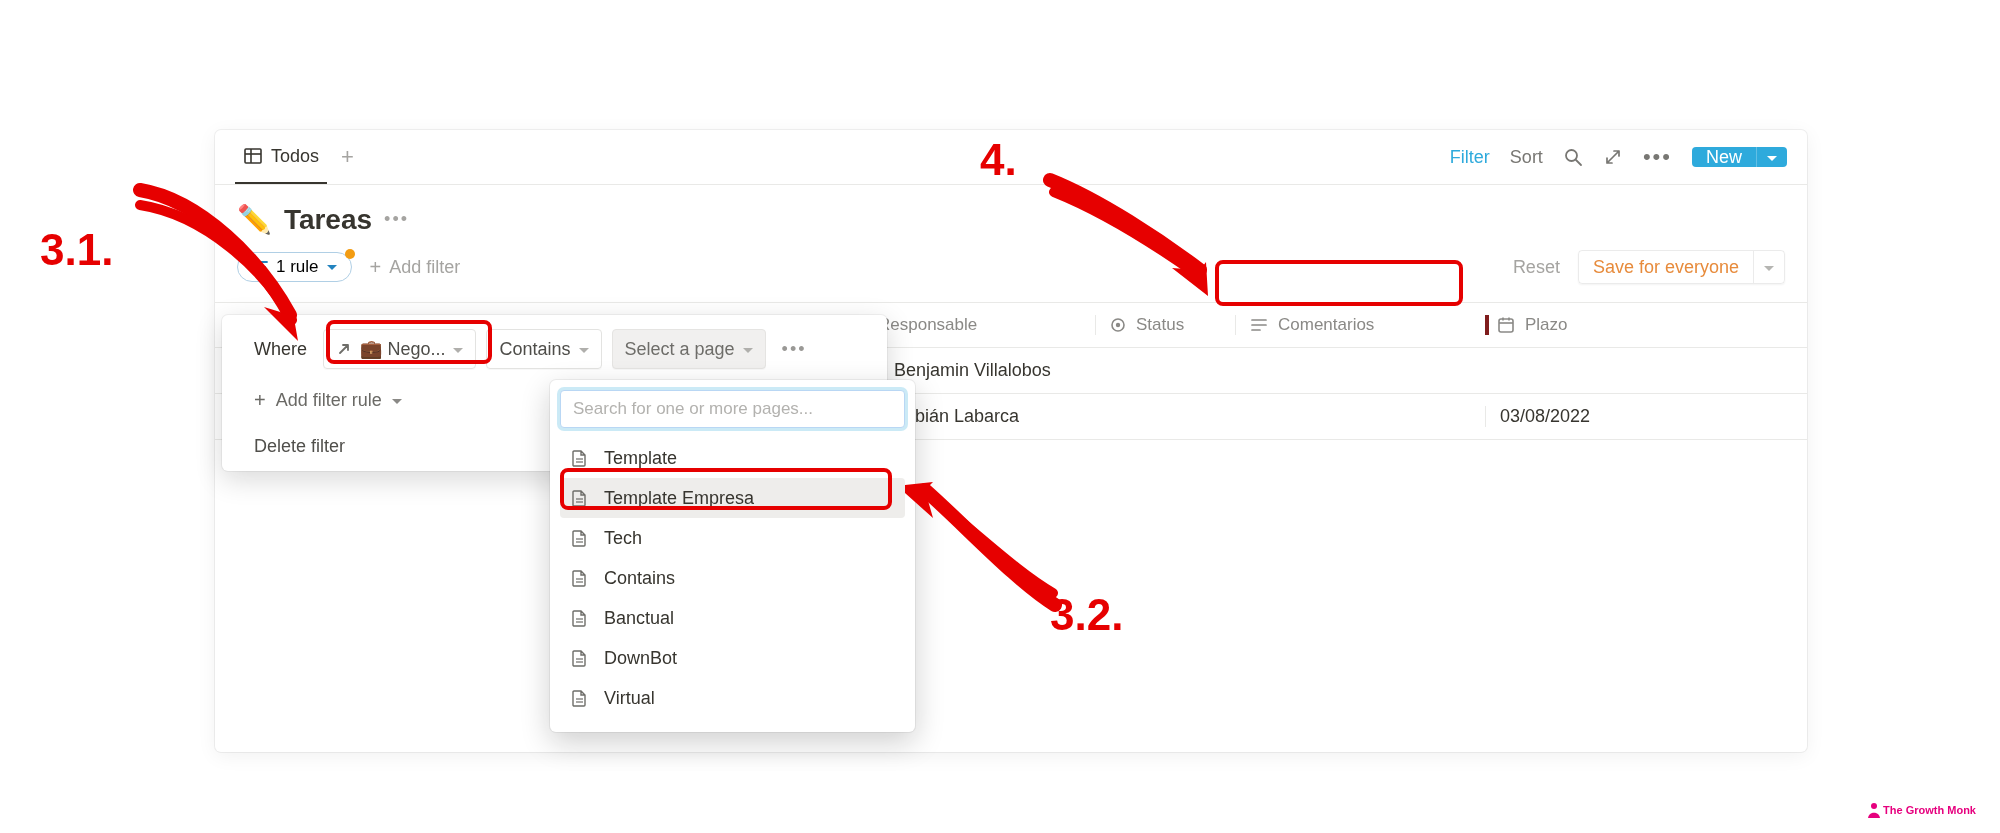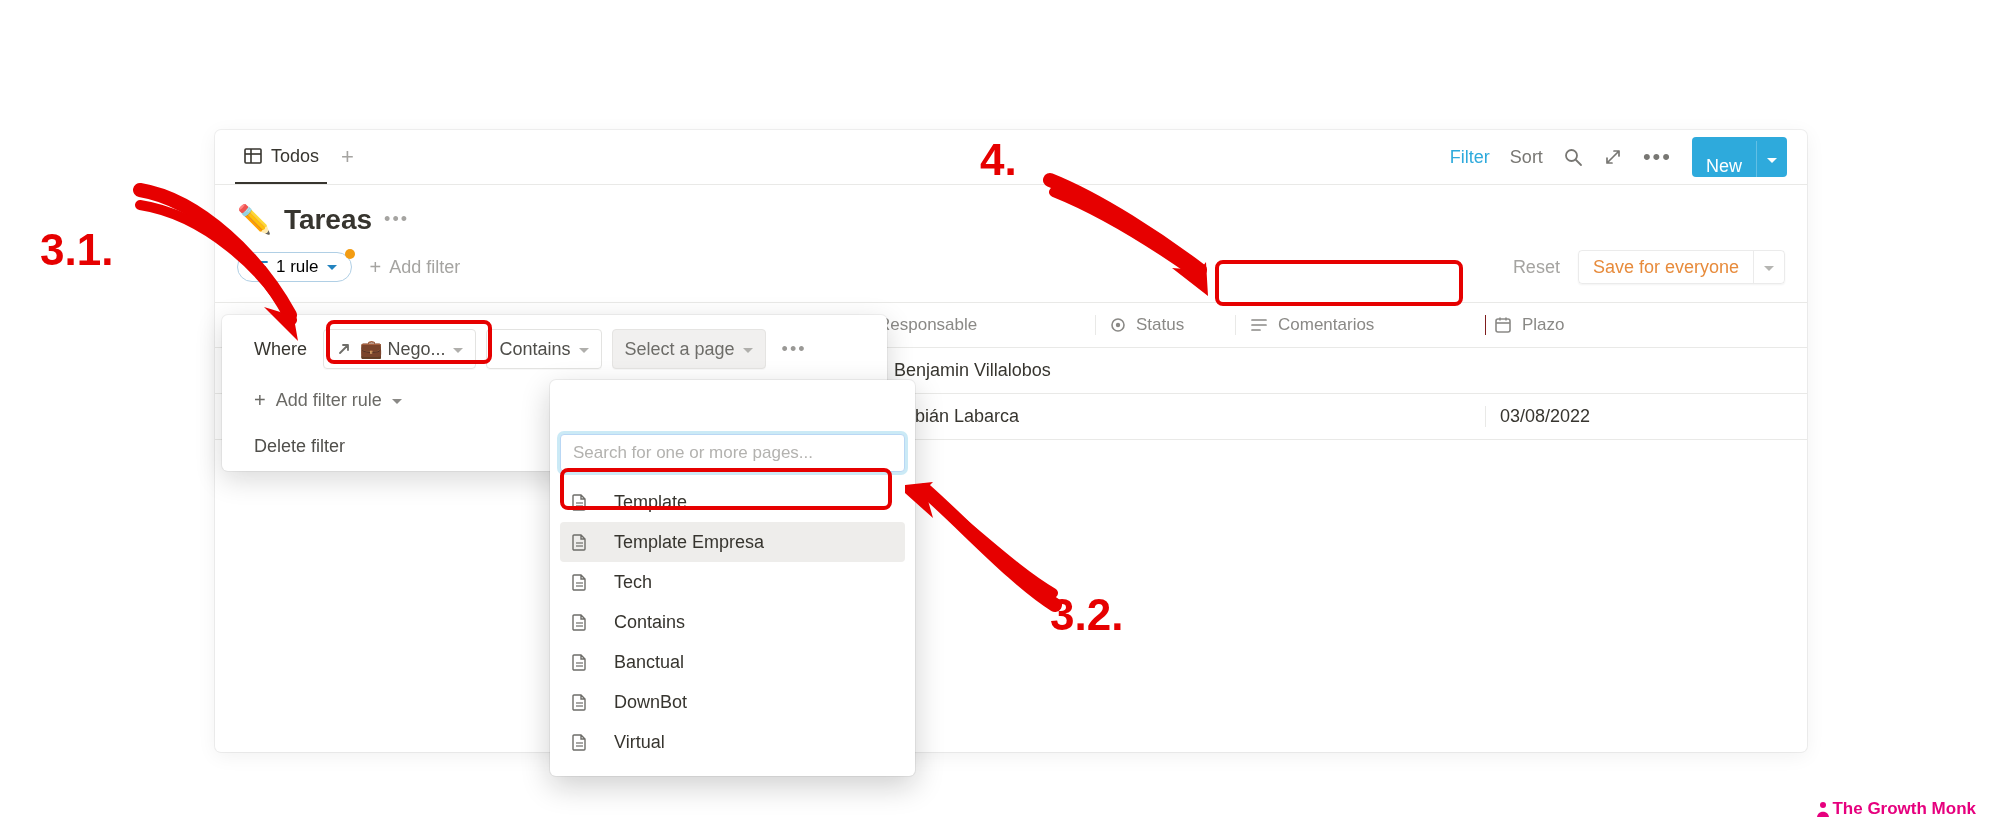--- a/index.html
+++ b/index.html
@@ -60,25 +60,25 @@
   display: flex;
   align-items: center;
   gap: 20px;
   margin-left: auto;
 }
 .toolbar .filter { color: #2eaadc; }
 .toolbar .sort { color: #787773; }
 .icon-btn { color: #787773; display: flex; align-items: center; }
 .new-btn {
   display: flex;
-  align-items: flex-end;
+  align-items: center;
   background: #2eaadc;
   color: #fff;
   border-radius: 4px;
-  height: 40px;
+  height: 20px;
   overflow: hidden;
   font-weight: 500;
 }
 .new-btn .lbl { padding: 0 14px; }
 .new-btn .chev { padding: 0 10px; border-left: 1px solid rgba(255,255,255,.25); height: 36px; display: flex; align-items: center; }
 hr.thin { border: none; border-top: 1px solid #e9e9e7; }
 
 .title-row {
   display: flex;
   align-items: center;
@@ -129,21 +129,21 @@
   border-top: 1px solid #e9e9e7;
   border-bottom: 1px solid #e9e9e7;
   color: #8a8986;
   font-size: 17px;
 }
 .col { display: flex; align-items: center; gap: 10px; padding: 0 14px; }
 .col.aa { flex: 0 0 620px; }
 .col.responsable { flex: 0 0 260px; border-left: 1px solid #e9e9e7; }
 .col.status { flex: 0 0 140px; border-left: 1px solid #e9e9e7; }
 .col.comentarios { flex: 0 0 250px; border-left: 1px solid #e9e9e7; }
-.col.plazo { flex: 1 1 auto; border-left: 1px solid #7f1d1d; padding-left: 8px; }
+.col.plazo { flex: 1 1 auto; border-left: 4px solid #7f1d1d; padding-left: 8px; }
 .table-row { display: flex; align-items: center; height: 46px; border-bottom: 1px solid #e9e9e7; }
 .table-row .cell { padding: 0 14px; display: flex; align-items: center; gap: 10px; }
 .table-row .cell.aa { flex: 0 0 620px; }
 .table-row .cell.responsable { flex: 0 0 260px; border-left: 1px solid #e9e9e7; gap: 20px; }
 .table-row .cell.status { flex: 0 0 140px; border-left: 1px solid #e9e9e7; }
 .table-row .cell.comentarios { flex: 0 0 250px; border-left: 1px solid #e9e9e7; }
 .table-row .cell.plazo { flex: 1 1 auto; border-left: 1px solid #e9e9e7; }
 .avatar { width: 24px; height: 24px; border-radius: 12px; color: #fff; font-size: 14px; font-weight: 600; display: flex; align-items: center; justify-content: center; }
 .avatar.b { background: #0f7b6c; }
 .avatar.f { background: #c11574; }
@@ -178,33 +178,32 @@
 }
 .page-dd input.search {
   width: 100%; height: 38px;
   border: 1px solid #b9d7f4;
   box-shadow: 0 0 0 3px rgba(46,170,220,.25);
   border-radius: 4px;
   padding: 0 12px;
   font-size: 17px;
   color: #555;
   outline: none;
-  margin-top: 44px;
 }
 .page-dd input.search::placeholder { color: #b3b2af; }
 .page-dd ul { list-style: none; margin-top: 10px; }
 .page-dd li {
-  display: flex; align-items: center; gap: 26px;
+  display: flex; align-items: center; gap: 16px;
   height: 40px; padding: 0 10px; border-radius: 4px;
   color: #37352f;
 }
 .page-dd li.selected { background: #eeedeb; }
 .watermark {
   position: absolute; right: 24px; bottom: 14px;
-  color: #e6007e; font-weight: 700; font-size: 17px;
+  color: #e6007e; font-weight: 700; font-size: 11px;
   display: flex; align-items: center; gap: 0;
 }
 .watermark-icon { color: #e6007e; }
 .chev-sm::after { content: ""; display: inline-block; border: 5px solid transparent; border-top-color: currentColor; transform: translateY(3px); }
 svg { display: block; }
 
 </style>
 </head>
 <body>
 

